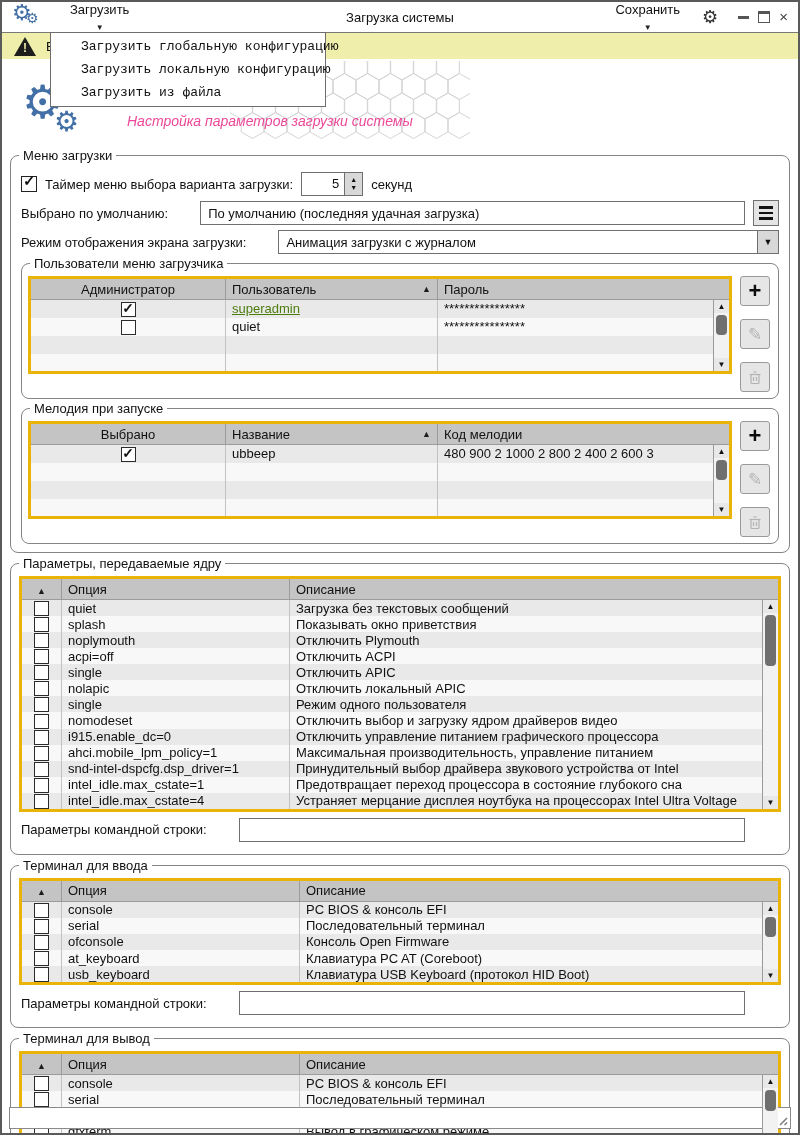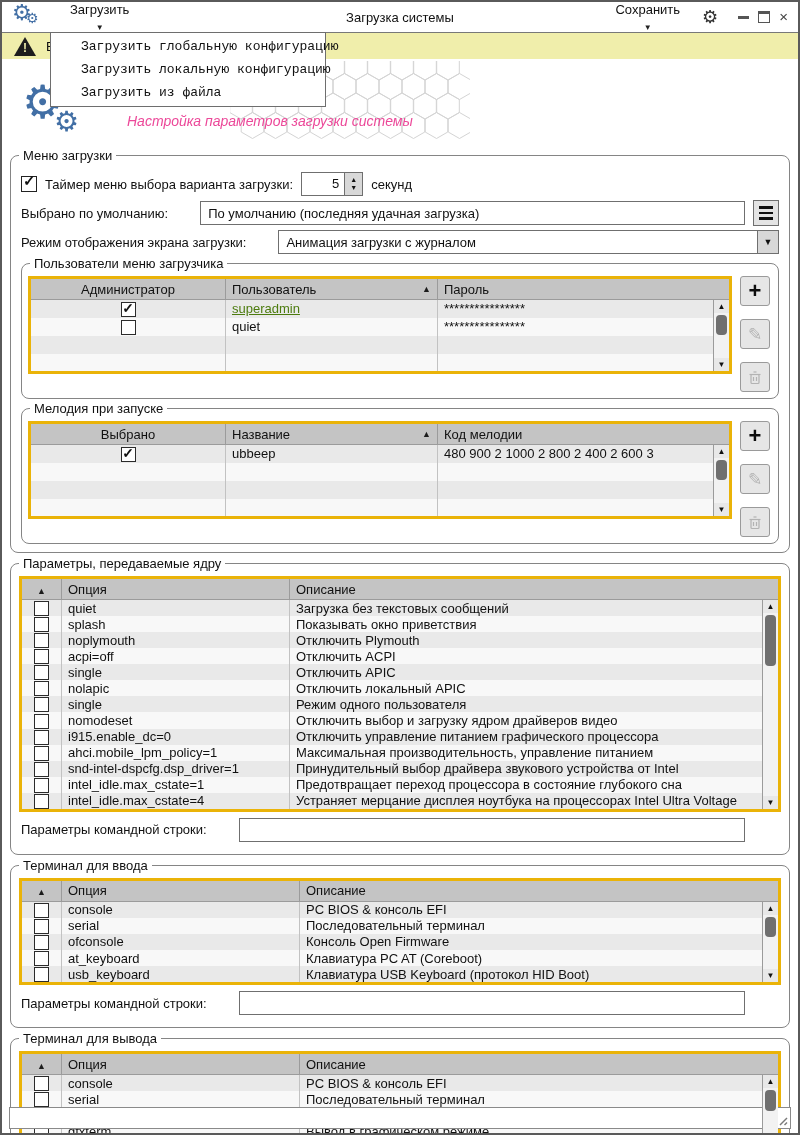--- a/index.html
+++ b/index.html
@@ -530,21 +530,21 @@
       </div>
       <div class="frow cmdrow">
         <label>Параметры командной строки:</label>
         <div class="textfield grow">
           <span></span>
         </div>
       </div>
     </div>
 
     <div class="group">
-      <span class="legend">Терминал для вывода</span>
+      <span class="legend">Терминал для вывод</span>
       <div class="table-wrap dense">
         <table>
           <colgroup>
               <col style="width:40px">
               <col style="width:238px">
               <col>
             </colgroup>
           <thead>
               <tr>
             <th class="c"><span class="sort" style="float:none">▲</span></th>

